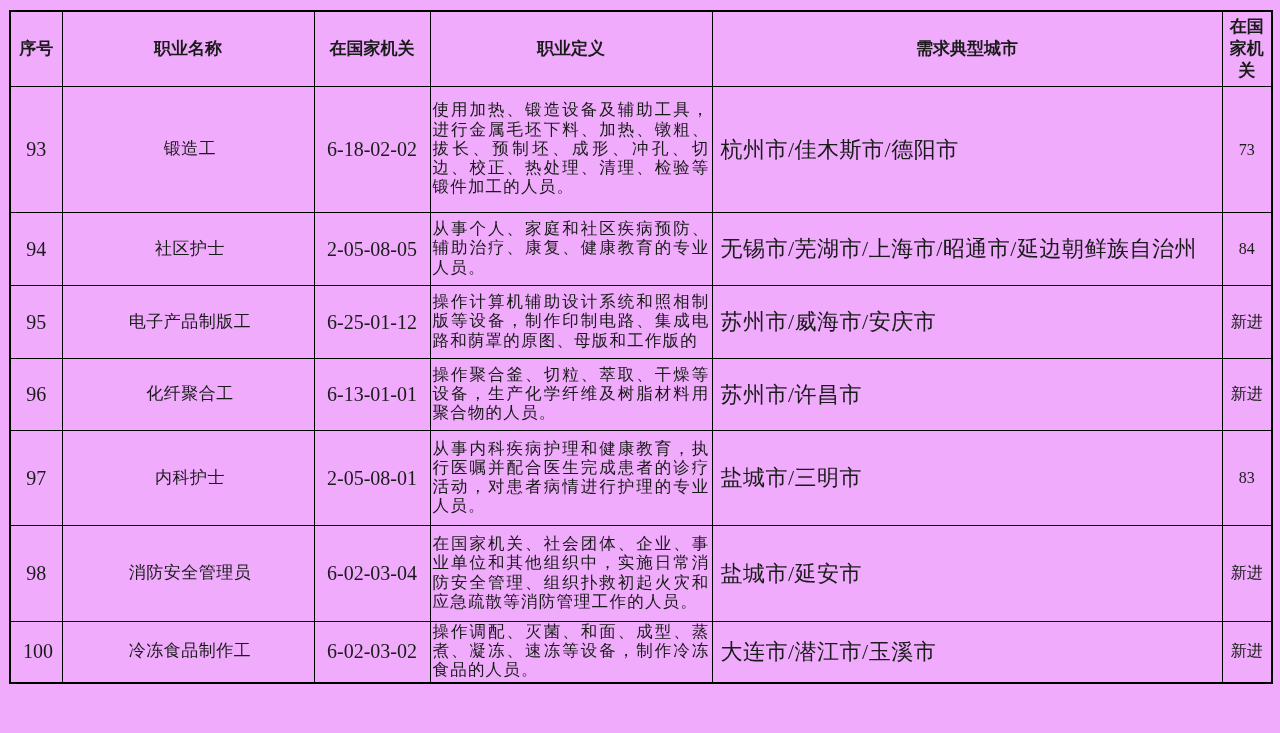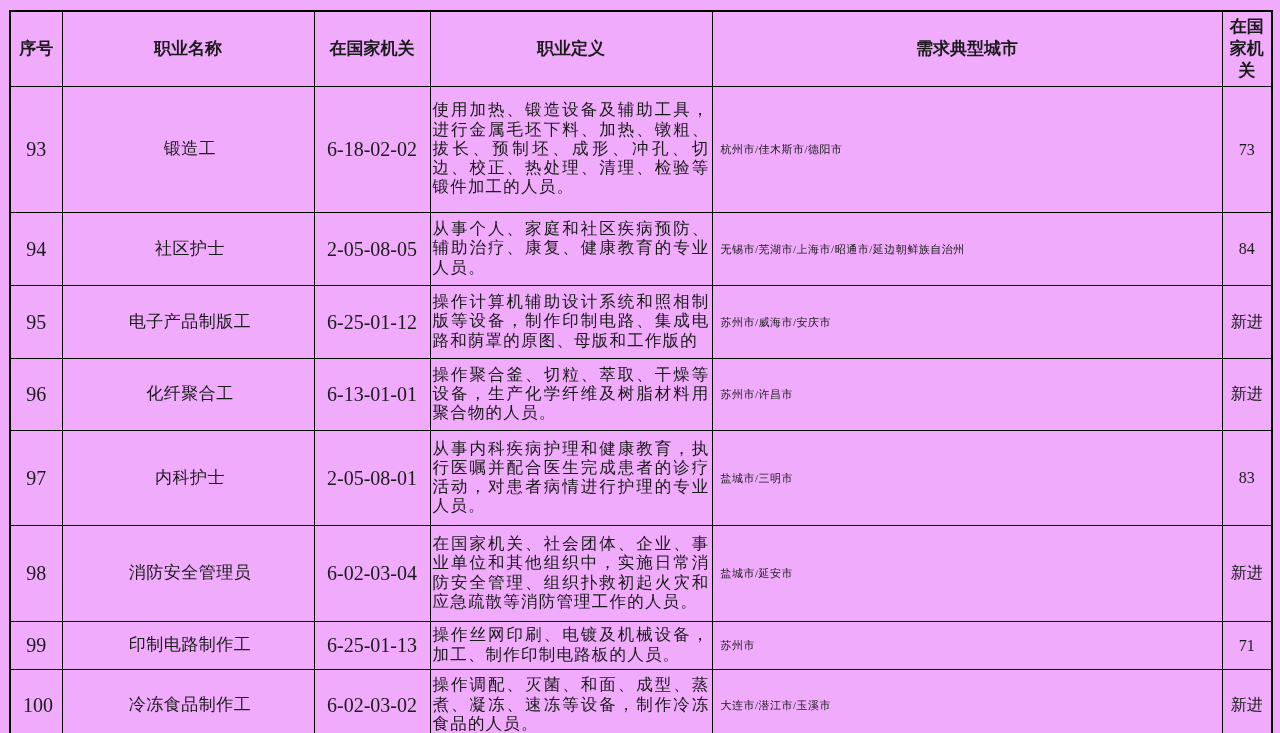--- a/index.html
+++ b/index.html
@@ -54,21 +54,21 @@
   td.c-def {
     text-align: justify;
     font-size: 16.5px;
     line-height: 19.2px;
     padding: 1px 2px;
     letter-spacing: 1.2px;
     font-family: Liberation Mono, monospace;
   }
   td.c-cities {
     text-align: left;
-    font-size: 11px;
+    font-size: 22px;
     padding: 2px 4px 2px 8px;
     letter-spacing: 0.5px;
   }
   td.c-rank {
     text-align: center;
     font-size: 16px;
     padding: 2px 1px;
   }
   
   tbody tr:nth-child(1) { height: 126px; }
@@ -151,28 +151,20 @@
 
   <tr>
     <td class="c-no">98</td>
     <td class="c-name">消防安全管理员</td>
     <td class="c-code">6-02-03-04</td>
     <td class="c-def">在国家机关、社会团体、企业、事业单位和其他组织中，实施日常消防安全管理、组织扑救初起火灾和应急疏散等消防管理工作的人员。</td>
     <td class="c-cities">盐城市/延安市</td>
     <td class="c-rank">新进</td>
   </tr>
 
-  <tr>
-    <td class="c-no">99</td>
-    <td class="c-name">印制电路制作工</td>
-    <td class="c-code">6-25-01-13</td>
-    <td class="c-def">操作丝网印刷、电镀及机械设备，加工、制作印制电路板的人员。</td>
-    <td class="c-cities">苏州市</td>
-    <td class="c-rank">71</td>
-  </tr>
 
   <tr>
     <td class="c-no">100</td>
     <td class="c-name">冷冻食品制作工</td>
     <td class="c-code">6-02-03-02</td>
     <td class="c-def">操作调配、灭菌、和面、成型、蒸煮、凝冻、速冻等设备，制作冷冻食品的人员。</td>
     <td class="c-cities">大连市/潜江市/玉溪市</td>
     <td class="c-rank">新进</td>
   </tr>
 </tbody>

